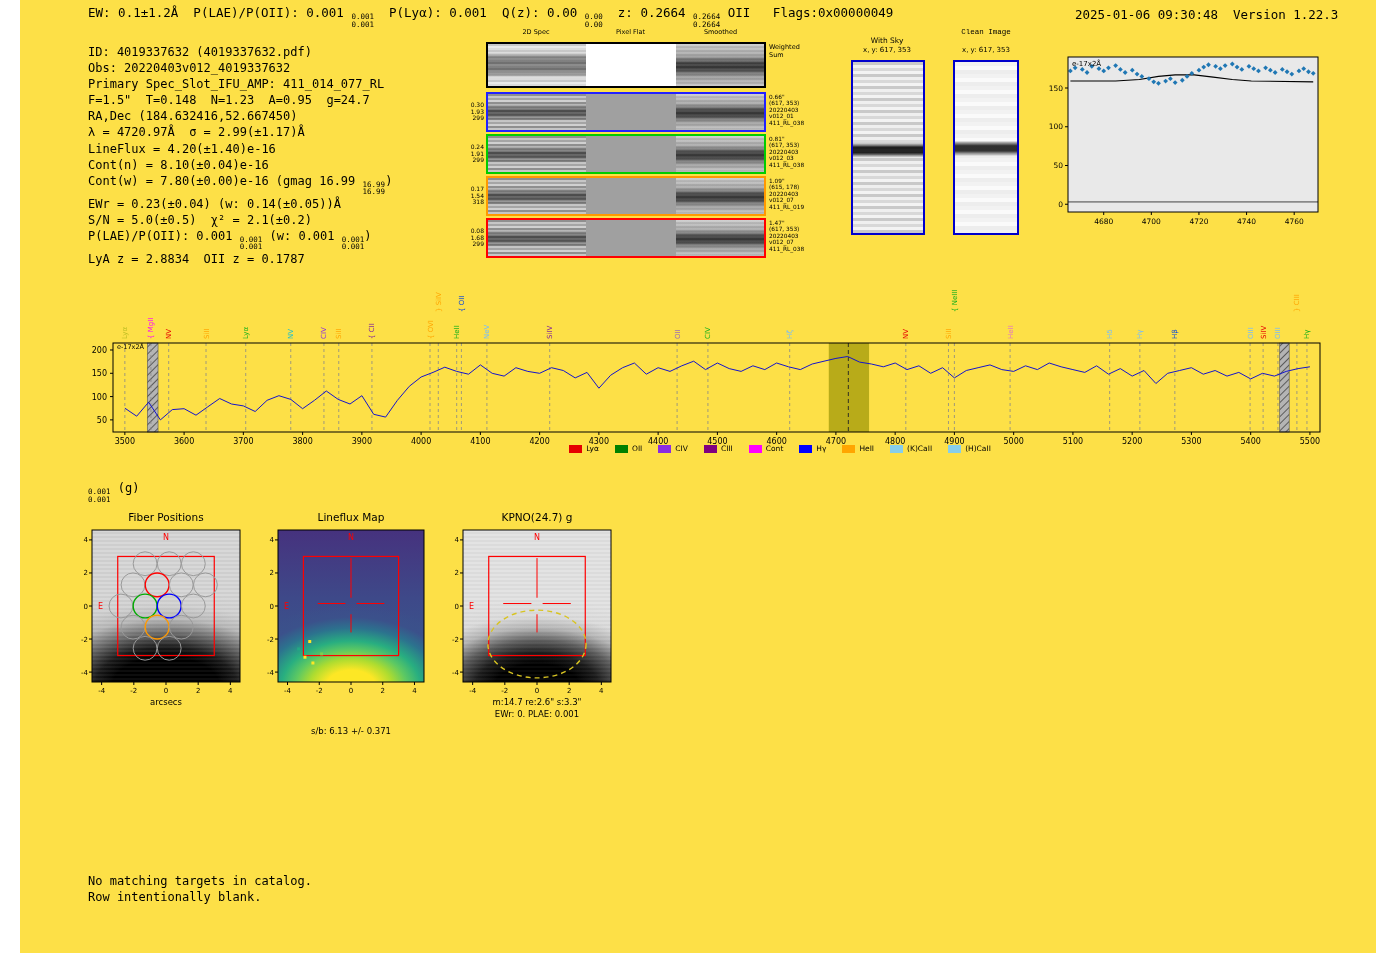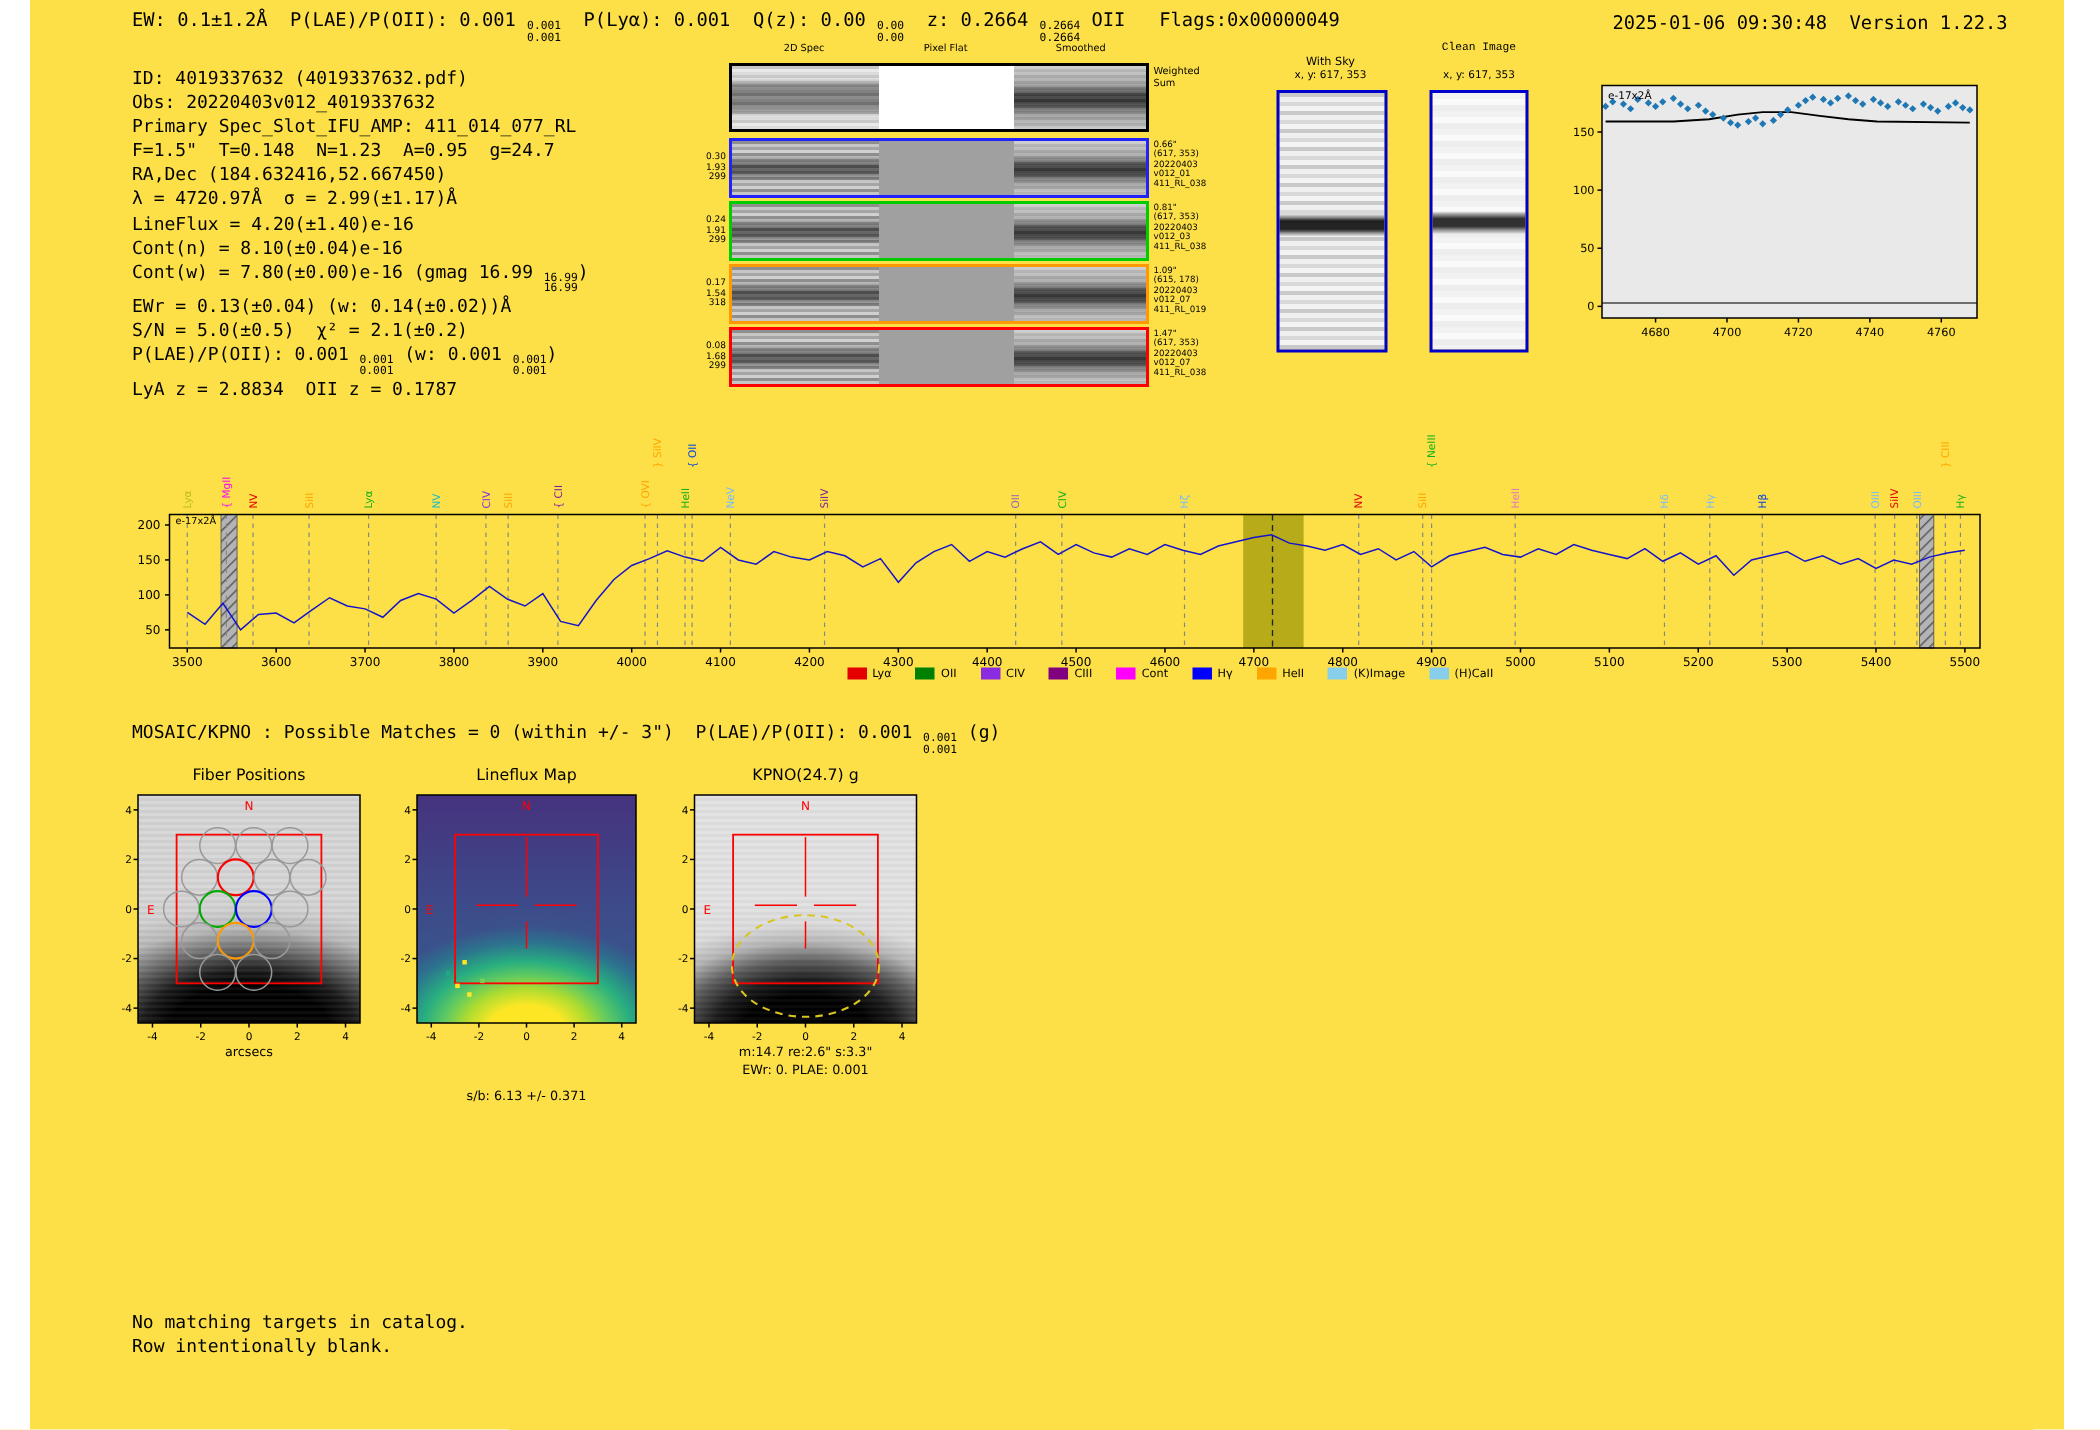--- a/index.html
+++ b/index.html
@@ -60,21 +60,21 @@
   <div id="infoBlock" class="abs" style="left:68px;top:44px;">
       <div class="infoline"><span>ID: 4019337632 (4019337632.pdf)</span></div>
       <div class="infoline"><span>Obs: 20220403v012_4019337632</span></div>
       <div class="infoline"><span>Primary Spec_Slot_IFU_AMP: 411_014_077_RL</span></div>
       <div class="infoline"><span>F=1.5"  T=0.148  N=1.23  A=0.95  g=24.7</span></div>
       <div class="infoline"><span>RA,Dec (184.632416,52.667450)</span></div>
       <div class="infoline"><span>λ = 4720.97Å  σ = 2.99(±1.17)Å</span></div>
       <div class="infoline"><span>LineFlux = 4.20(±1.40)e-16</span></div>
       <div class="infoline"><span>Cont(n) = 8.10(±0.04)e-16</span></div>
       <div class="infoline"><span>Cont(w) = 7.80(±0.00)e-16 (gmag 16.99 </span><span class="frac"><span>16.99</span><span>16.99</span></span><span>)</span></div>
-      <div class="infoline"><span>EWr = 0.13(±0.04) (w: 0.14(±0.02))Å</span></div>
+      <div class="infoline"><span>EWr = 0.23(±0.04) (w: 0.14(±0.05))Å</span></div>
       <div class="infoline"><span>S/N = 5.0(±0.5)  χ² = 2.1(±0.2)</span></div>
       <div class="infoline"><span>P(LAE)/P(OII): 0.001 </span><span class="frac"><span>0.001</span><span>0.001</span></span><span> (w: 0.001 </span><span class="frac"><span>0.001</span><span>0.001</span></span><span>)</span></div>
       <div class="infoline"><span>LyA z = 2.8834  OII z = 0.1787</span></div>
     </div>
 
   <div class="abs sans colhdr" style="left:467px;top:28px;width:98px;">2D Spec</div>
   <div class="abs sans colhdr" style="left:566px;top:28px;width:89px;">Pixel Flat</div>
   <div class="abs sans colhdr" style="left:656px;top:28px;width:89px;">Smoothed</div>
   <div id="rows2d" class="abs" style="left:0;top:0;width:0;height:0;">
       <div class="abs weighted" style="left: 466px; top: 42px; width: 276px; height: 42px; border: 2px solid rgb(0, 0, 0);">
@@ -160,29 +160,29 @@
       <div class="legend-item">
         <span class="legend-sw" style="background: rgb(0, 0, 255);"></span>
         <span class="legend-lb">Hγ</span>
       </div>
       <div class="legend-item">
         <span class="legend-sw" style="background: rgb(255, 165, 0);"></span>
         <span class="legend-lb">HeII</span>
       </div>
       <div class="legend-item">
         <span class="legend-sw" style="background: rgb(135, 206, 235);"></span>
-        <span class="legend-lb">(K)Image</span>
+        <span class="legend-lb">(K)CaII</span>
       </div>
       <div class="legend-item">
         <span class="legend-sw" style="background: rgb(135, 206, 235);"></span>
         <span class="legend-lb">(H)CaII</span>
       </div>
     </div>
 
-  <div id="mosaicLine" class="abs mono" style="left:68px;top:481px;font-size:12px;white-space:pre;"><span>MOSAIC/KPNO : Possible Matches = 0 (within +/- 3")  P(LAE)/P(OII): 0.001 </span><span class="frac"><span>0.001</span><span>0.001</span></span><span> (g)</span></div>
+  <div id="mosaicLine" class="abs mono" style="left:68px;top:481px;font-size:12px;white-space:pre;"><span class="frac"><span>0.001</span><span>0.001</span></span><span> (g)</span></div>
 
   <div class="abs sans ptitle" style="left:72px;top:511px;width:148px;">Fiber Positions</div>
   <div class="abs sans ptitle" style="left:258px;top:511px;width:146px;">Lineflux Map</div>
   <div class="abs sans ptitle" style="left:443px;top:511px;width:148px;">KPNO(24.7) g</div>
 
   <div class="abs bg-fiber" style="left:72px;top:530px;width:148px;height:152px;"></div>
   <div class="abs bg-lineflux" style="left:258px;top:530px;width:146px;height:152px;"></div>
   <div class="abs bg-kpno" style="left:443px;top:530px;width:148px;height:152px;"></div>
 
   <div class="abs sans pcap" style="left:72px;top:697px;width:148px;">arcsecs</div>

